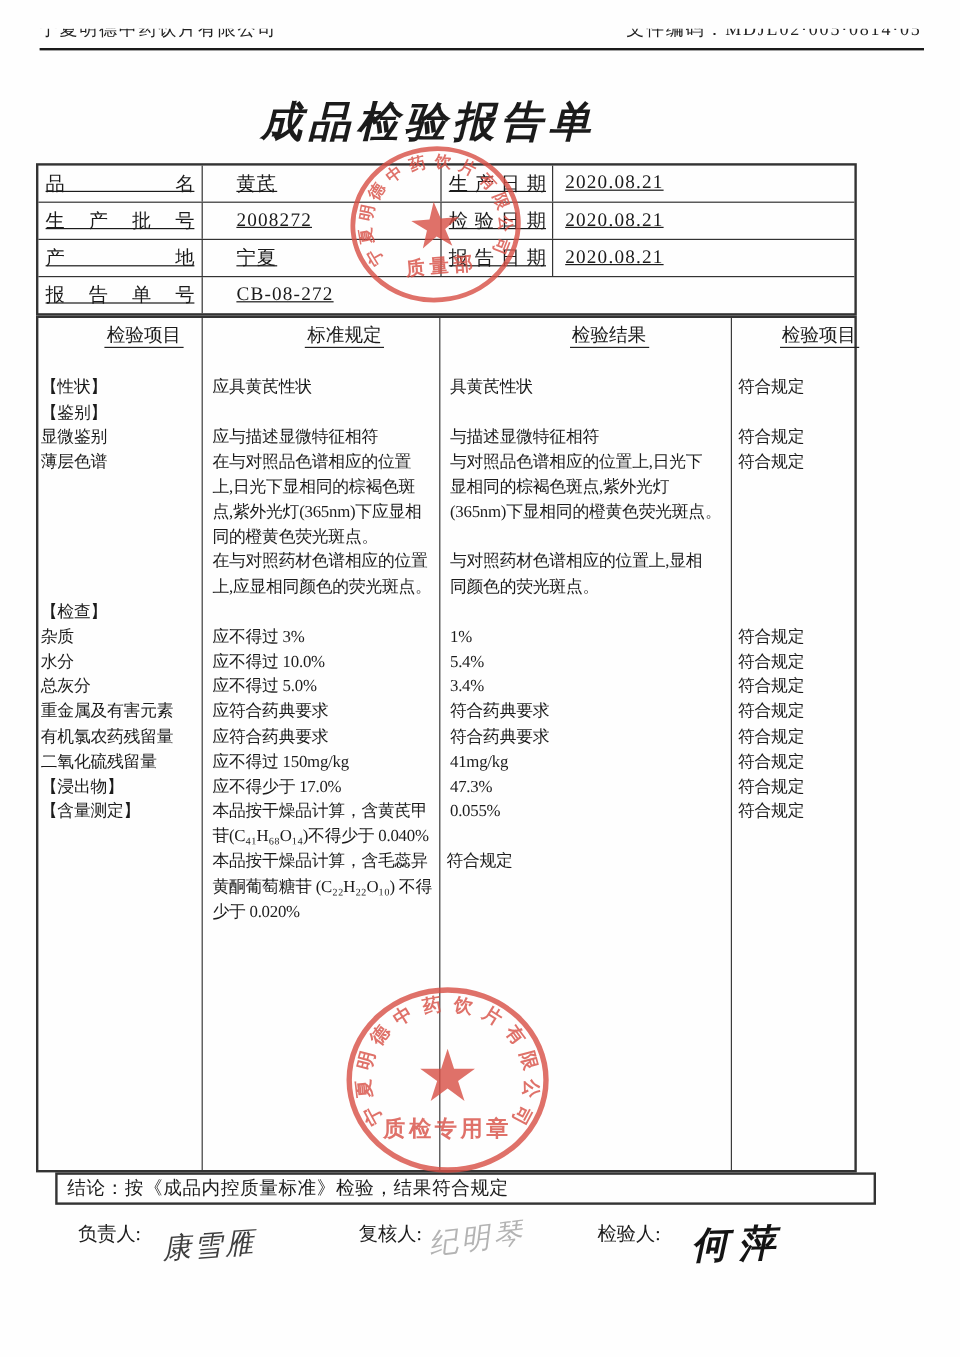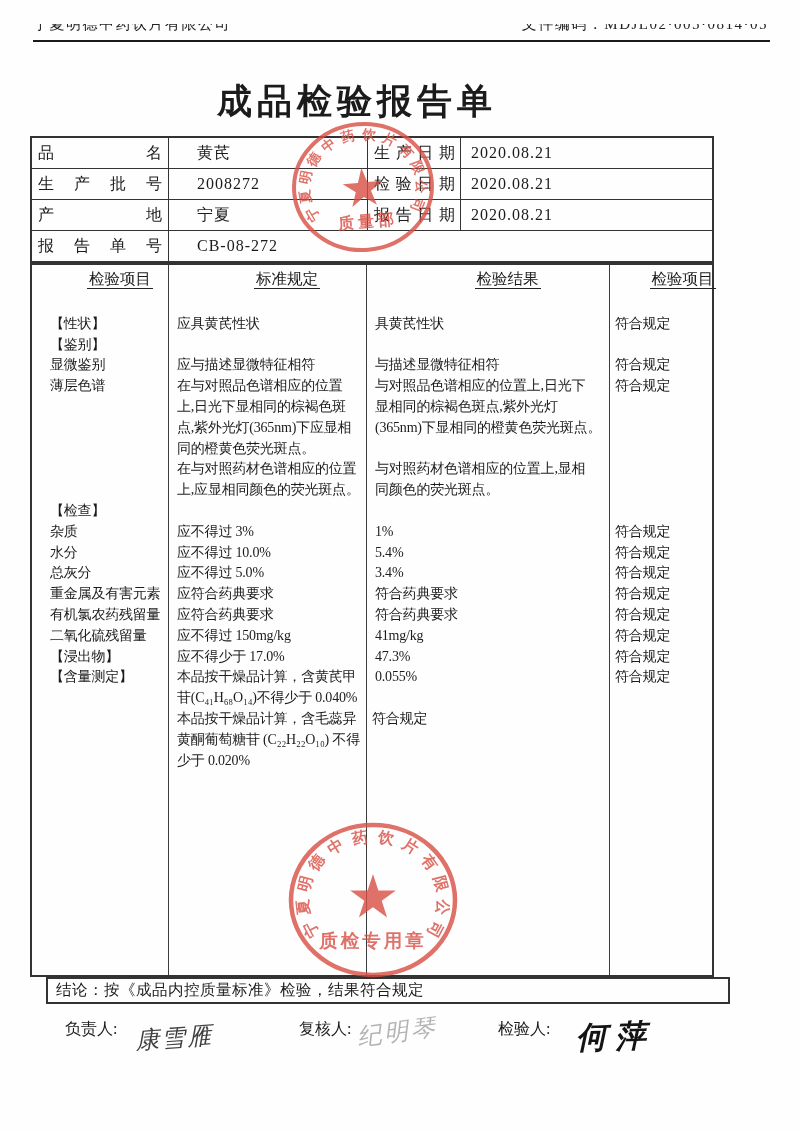--- a/index.html
+++ b/index.html
@@ -10,45 +10,45 @@
     color:#1b1b1b;
   }
   
   .hclip{position:absolute;top:24px;height:17px;overflow:hidden;}
   .hclip span{display:block;margin-top:-9px;font-size:15px;letter-spacing:1.5px;white-space:nowrap;color:#222;}
   .hclip.left{left:33px;}
   .hclip.right{right:32px;text-align:right;}
   .top-rule{position:absolute;left:33px;right:30px;top:40px;border-top:2px solid #1a1a1a;height:0;}
   
   .title{position:absolute;left:0;right:86px;top:78px;margin:0;text-align:center;
-    font-size:35px;font-weight:bold;letter-spacing:5px;}
+    font-size:35px;font-weight:bold;letter-spacing:5px;font-style:italic;}
   
   .info-table{position:absolute;left:30px;top:136px;width:684px;border:2px solid #333;box-sizing:border-box;}
-  .info-row{display:grid;grid-template-columns:136px 199px 93px 256px;height:30px;border-bottom:1px solid #333;}
+  .info-row{display:grid;grid-template-columns:136px 199px 93px 256px;height:30px;border-bottom:1px solid #333;text-decoration:underline;}
   .info-row.last{grid-template-columns:136px 548px;border-bottom:none;}
   .icell{display:flex;align-items:center;font-size:16px;box-sizing:border-box;overflow:hidden;}
   .icell.bl{border-left:1px solid #333;}
   .icell.lab{padding-left:6px;}
   .icell.val{padding-left:28px;letter-spacing:1px;}
   .icell.val2{padding-left:10px;letter-spacing:1px;}
   .spread{display:inline-block;width:124px;text-align:justify;text-align-last:justify;}
   .spread2{display:inline-block;width:81px;text-align:justify;text-align-last:justify;}
   
   .main-table{position:absolute;left:30px;top:263px;width:684px;height:714px;
     border:2px solid #333;box-sizing:border-box;}
   .vline{position:absolute;top:0;bottom:0;width:1px;background:#3c3c3c;}
   .v1{left:136px;}.v2{left:334px;}.v3{left:577px;}
   .mt-header{position:absolute;left:0;top:0;width:100%;height:24px;padding-top:4px;
     display:grid;grid-template-columns:136px 198px 243px 107px;margin-left:20px;}
   .mh{text-align:center;font-size:15.5px;}
   .mh span{border-bottom:1px solid #222;padding:0 2px 1px 2px;}
   .mt-rows{position:absolute;left:0;top:28px;width:100%;}
   .mrow{display:grid;grid-template-columns:136px 198px 243px 107px;height:20.8px;}
   .mc{font-size:14px;line-height:20.8px;white-space:nowrap;overflow:hidden;box-sizing:border-box;letter-spacing:-0.2px;}
-  .mc.c1{padding-left:18px;}
+  .mc.c1{padding-left:2px;}
   .mc.c2{padding-left:9px;}
   .mc.c3{padding-left:9px;}
   .mc.c4{padding-left:6px;}
   
   .conclusion-box{position:absolute;left:30px;top:977px;width:684px;height:27px;
     border:2px solid #333;box-sizing:border-box;display:flex;align-items:center;
     padding-left:8px;font-size:15.5px;letter-spacing:0.5px;margin-left:16px;}
   
   .signatures{position:absolute;left:0;top:1014px;width:714px;height:52px;margin-left:33px;}
   .sig-group{position:absolute;top:0;display:flex;align-items:flex-start;}

